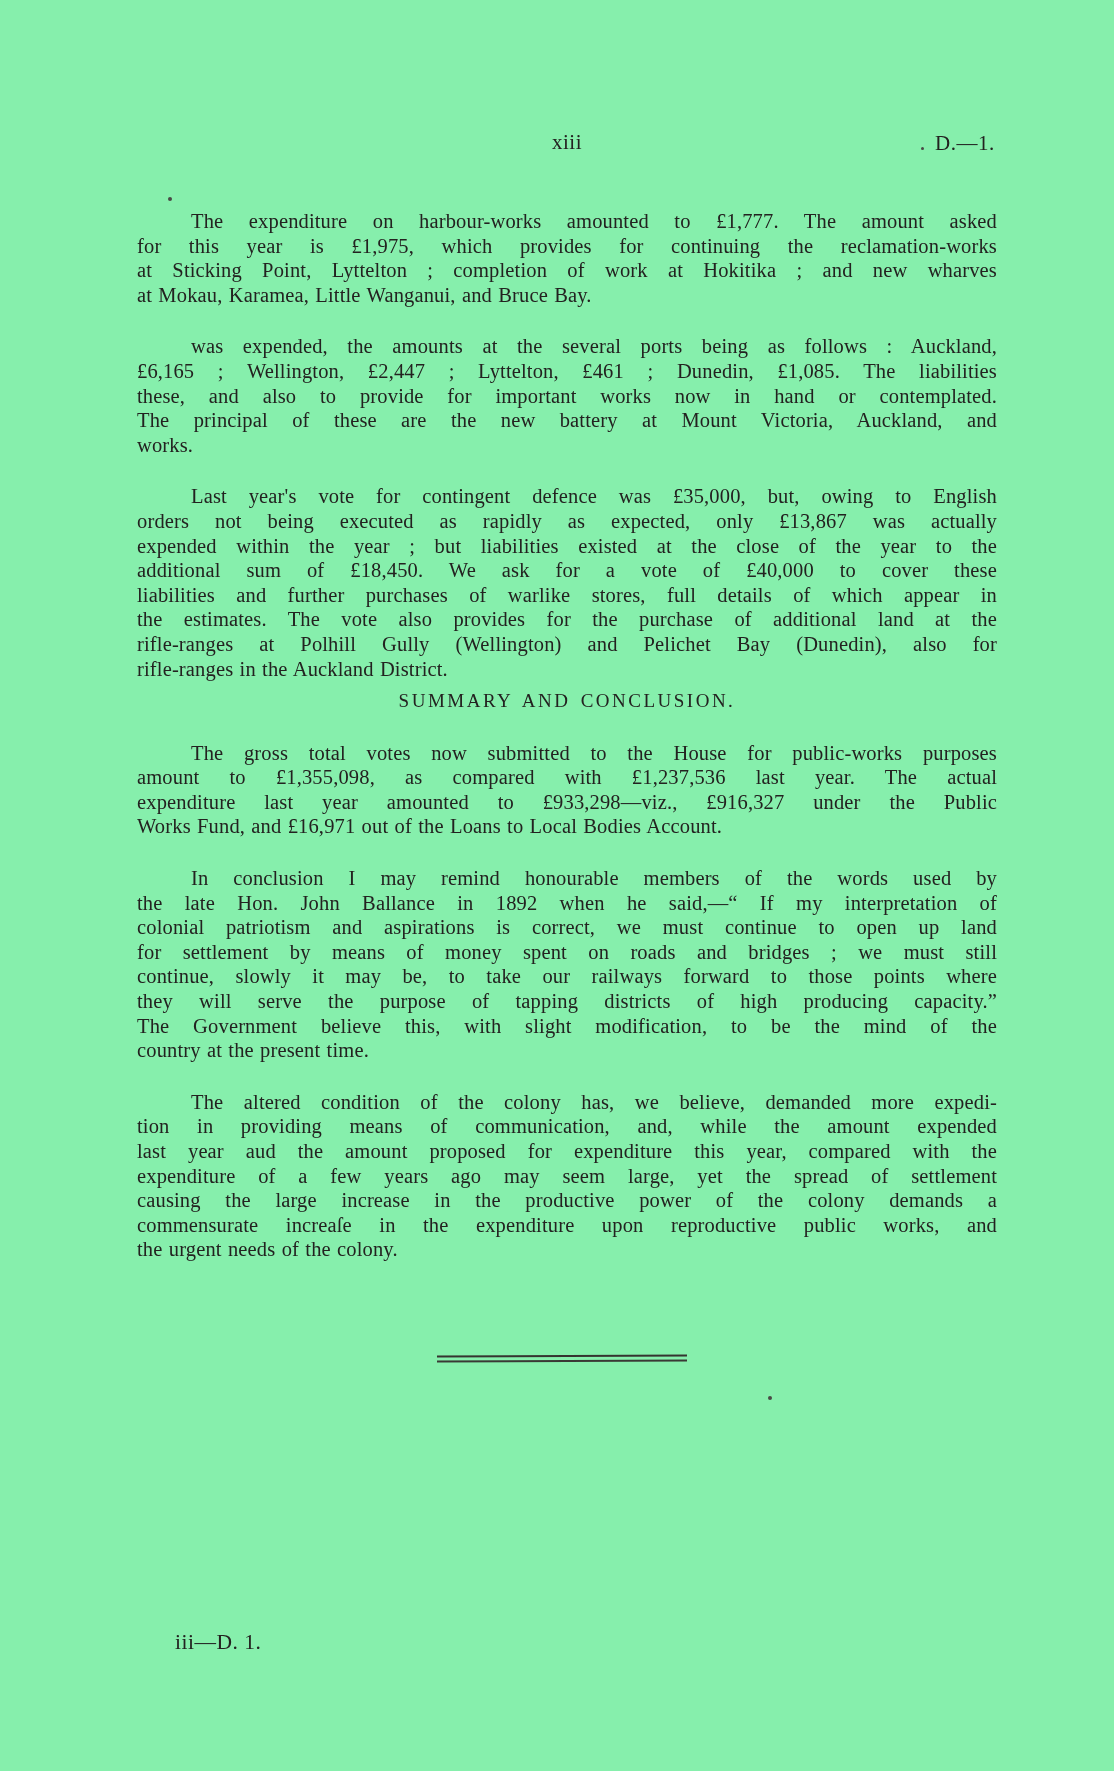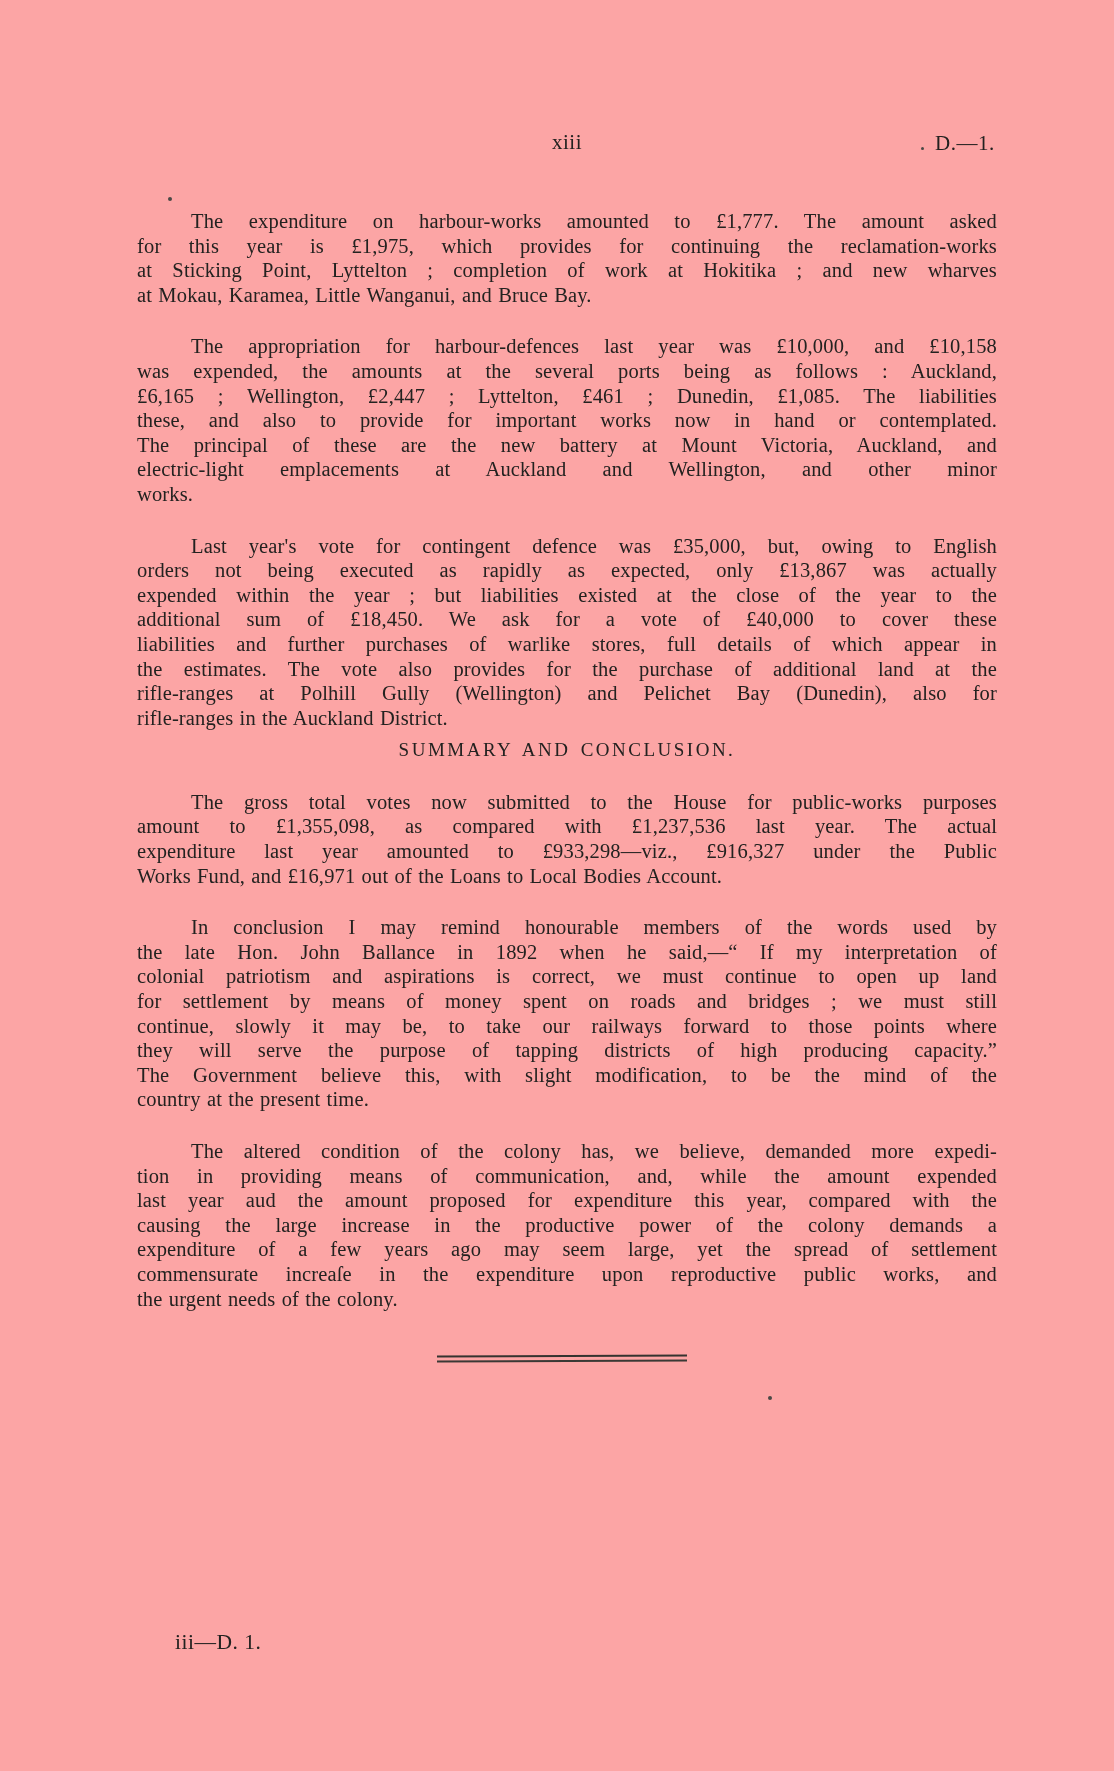--- a/index.html
+++ b/index.html
@@ -5,21 +5,21 @@
   html, body {
     margin: 0;
     padding: 0;
     background: #e8e8e6;
   }
   .page {
     position: relative;
     width: 1114px;
     height: 1771px;
     margin: 0 auto;
-    background: #fca5a5;
+    background: #86efac;
     color: #232220;
     font-family: "Liberation Serif", "DejaVu Serif", serif;
     overflow: hidden;
   }
   
   .header-band {
     position: absolute;
     left: 137px;
     top: 130px;
     width: 860px;
@@ -113,26 +113,24 @@
   <div class="body-text">
 
     <div class="paragraph">
         <div class="line">The expenditure on harbour-works amounted to £1,777.  The amount asked</div>
         <div class="line">for this year is £1,975, which provides for continuing the reclamation-works</div>
         <div class="line">at Sticking Point, Lyttelton ; completion of work at Hokitika ; and new wharves</div>
         <div class="line">at Mokau, Karamea, Little Wanganui, and Bruce Bay.</div>
       </div>
 
     <div class="paragraph">
-        <div class="line">The appropriation for harbour-defences last year was £10,000, and £10,158</div>
         <div class="line">was expended, the amounts at the several ports being as follows : Auckland,</div>
         <div class="line">£6,165 ; Wellington, £2,447 ; Lyttelton, £461 ; Dunedin, £1,085.  The liabilities</div>
         <div class="line">these, and also to provide for important works now in hand or contemplated.</div>
         <div class="line">The principal of these are the new battery at Mount Victoria, Auckland, and</div>
-        <div class="line">electric-light emplacements at Auckland and Wellington, and other minor</div>
         <div class="line">works.</div>
       </div>
 
     <div class="paragraph">
         <div class="line">Last year's vote for contingent defence was £35,000, but, owing to English</div>
         <div class="line">orders not being executed as rapidly as expected, only £13,867 was actually</div>
         <div class="line">expended within the year ; but liabilities existed at the close of the year to the</div>
         <div class="line">additional sum of £18,450.  We ask for a vote of £40,000 to cover these</div>
         <div class="line">liabilities and further purchases of warlike stores, full details of which appear in</div>
         <div class="line">the estimates.  The vote also provides for the purchase of additional land at the</div>
@@ -157,22 +155,22 @@
         <div class="line">continue, slowly it may be, to take our railways forward to those points where</div>
         <div class="line">they will serve the purpose of tapping districts of high producing capacity.”</div>
         <div class="line">The Government believe this, with slight modification, to be the mind of the</div>
         <div class="line">country at the present time.</div>
       </div>
 
     <div class="paragraph">
         <div class="line">The altered condition of the colony has, we believe, demanded more expedi-</div>
         <div class="line">tion in providing means of communication, and, while the amount expended</div>
         <div class="line">last year aud the amount proposed for expenditure this year, compared with the</div>
+        <div class="line">expenditure of a few years ago may seem large, yet the spread of settlement</div>
         <div class="line">causing the large increase in the productive power of the colony demands a</div>
-        <div class="line">expenditure of a few years ago may seem large, yet the spread of settlement</div>
         <div class="line">commensurate increaſe in the expenditure upon reproductive public works, and</div>
         <div class="line">the urgent needs of the colony.</div>
       </div>
 
   </div>
 
   <div class="divider"></div>
 
   <div class="footer-imprint">iii—D. 1.</div>
 

